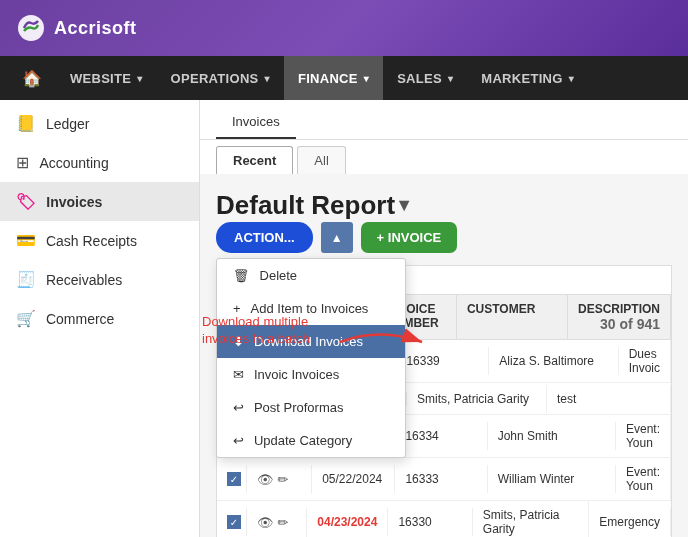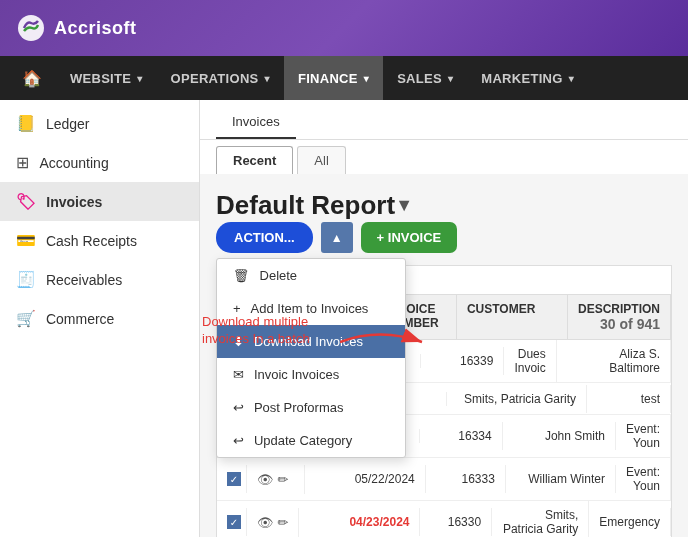--- a/index.html
+++ b/index.html
@@ -265,31 +265,30 @@
     .th.date { width: 90px; }
     .th.inv-num { width: 100px; }
     .th.customer { width: 140px; }
     .th.desc { flex: 1; text-align: right; }
 
     .table-row-item {
       display: flex;
       align-items: center;
       border-bottom: 1px solid #eee;
       background: white;
-      text-align: right;
     }
     .td {
       padding: 7px 10px;
       font-size: 12px;
       color: #333;
       border-right: 1px solid #eee;
     }
     .td.check { width: 30px; }
     .td.actions { width: 70px; display: flex; gap: 4px; align-items: center; }
-    .td.date { width: 90px; margin-left: 40px; }
+    .td.date { width: 90px; }
     .td.date.red { color: #e53935; font-weight: 600; }
     .td.inv-num { width: 100px; }
     .td.customer { width: 140px; }
     .td.desc { flex: 1; }
 
     .action-icon { color: #555; font-size: 13px; cursor: pointer; }
 
     
     .annotation-container {
       position: absolute;
@@ -473,22 +472,22 @@
         </div>
 
         <div class="table-row-item">
           <div class="td check"><div class="cb-empty"></div></div>
           <div class="td actions">
             <span class="action-icon">👁</span>
             <span class="action-icon">✏</span>
           </div>
           <div class="td date"></div>
           <div class="td inv-num">16339</div>
+          <div class="td customer">Aliza S. Baltimore</div>
           <div class="td desc">Dues Invoic</div>
-          <div class="td customer">Aliza S. Baltimore</div>
         </div>
 
         <div class="table-row-item">
           <div class="td check"><div class="cb-empty"></div></div>
           <div class="td actions">
             <span class="action-icon">👁</span>
             <span class="action-icon">✏</span>
           </div>
           <div class="td date"></div>
           <div class="td customer">Smits, Patricia Garity</div>

